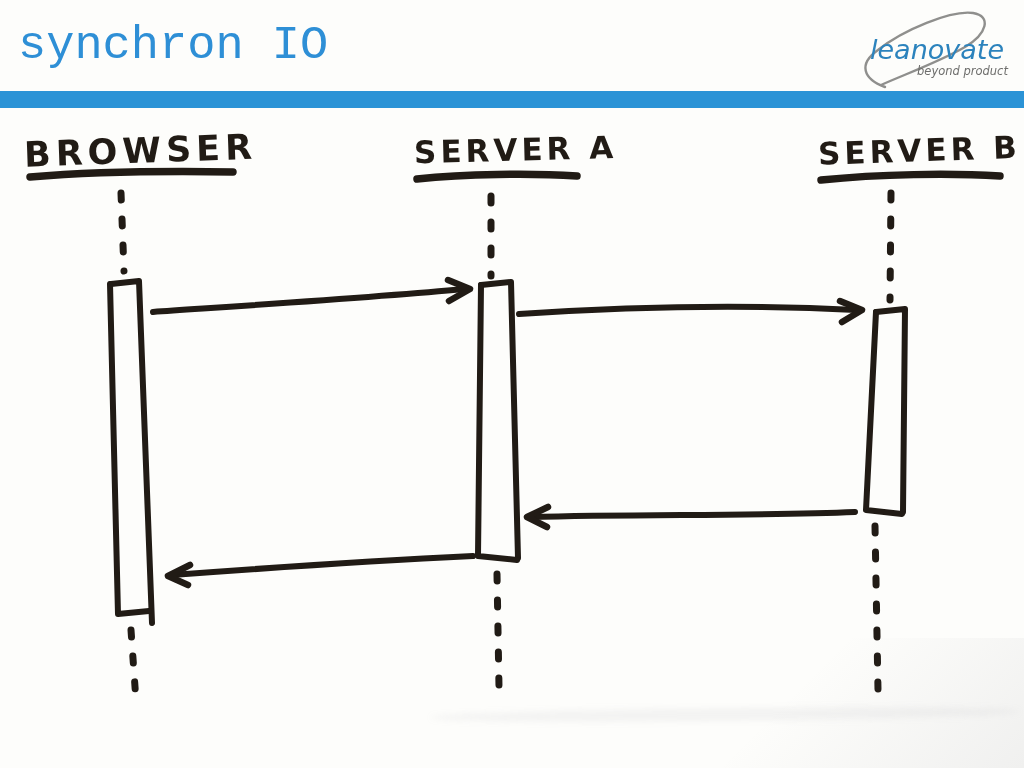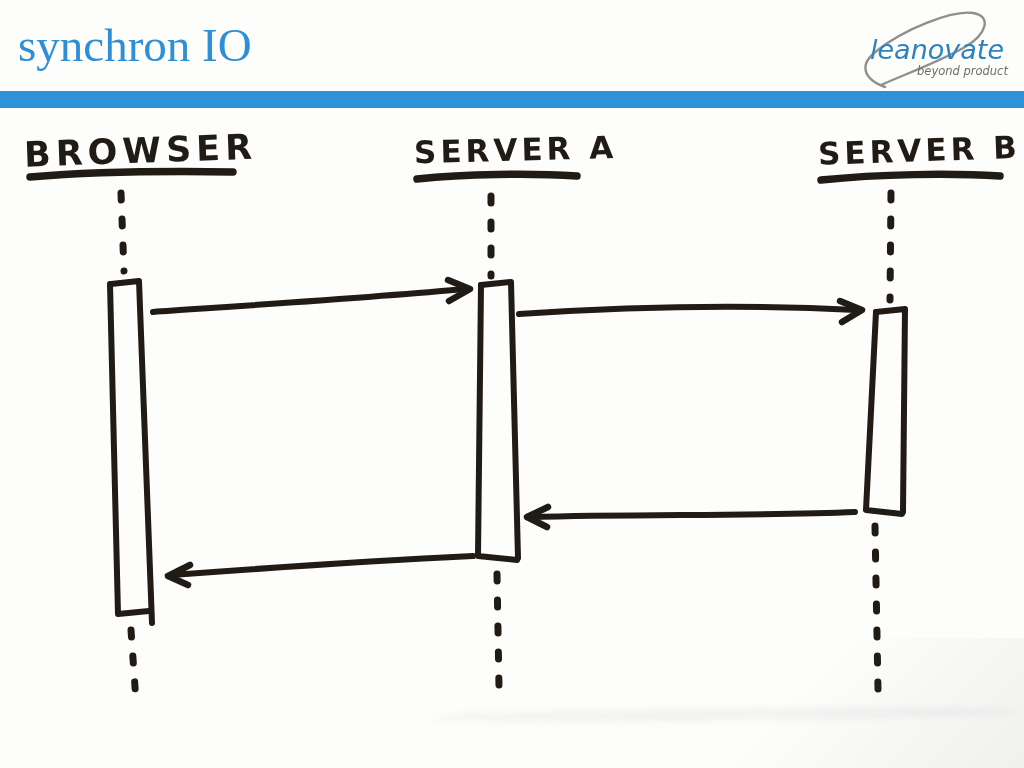--- a/index.html
+++ b/index.html
@@ -14,21 +14,21 @@
   .stage {
     position: relative;
     width: 1024px;
     height: 768px;
     background: #fdfdfb;
   }
   .slide-title {
     position: absolute;
     left: 18px;
     top: 20px;
-    font-family: Liberation Serif, serif;
+    font-family: Liberation Mono, monospace;
     font-size: 47px;
     line-height: 1.1;
     color: #2e8fd6;
     white-space: nowrap;
   }
   .accent-bar {
     position: absolute;
     left: 0;
     top: 91px;
     width: 1024px;

